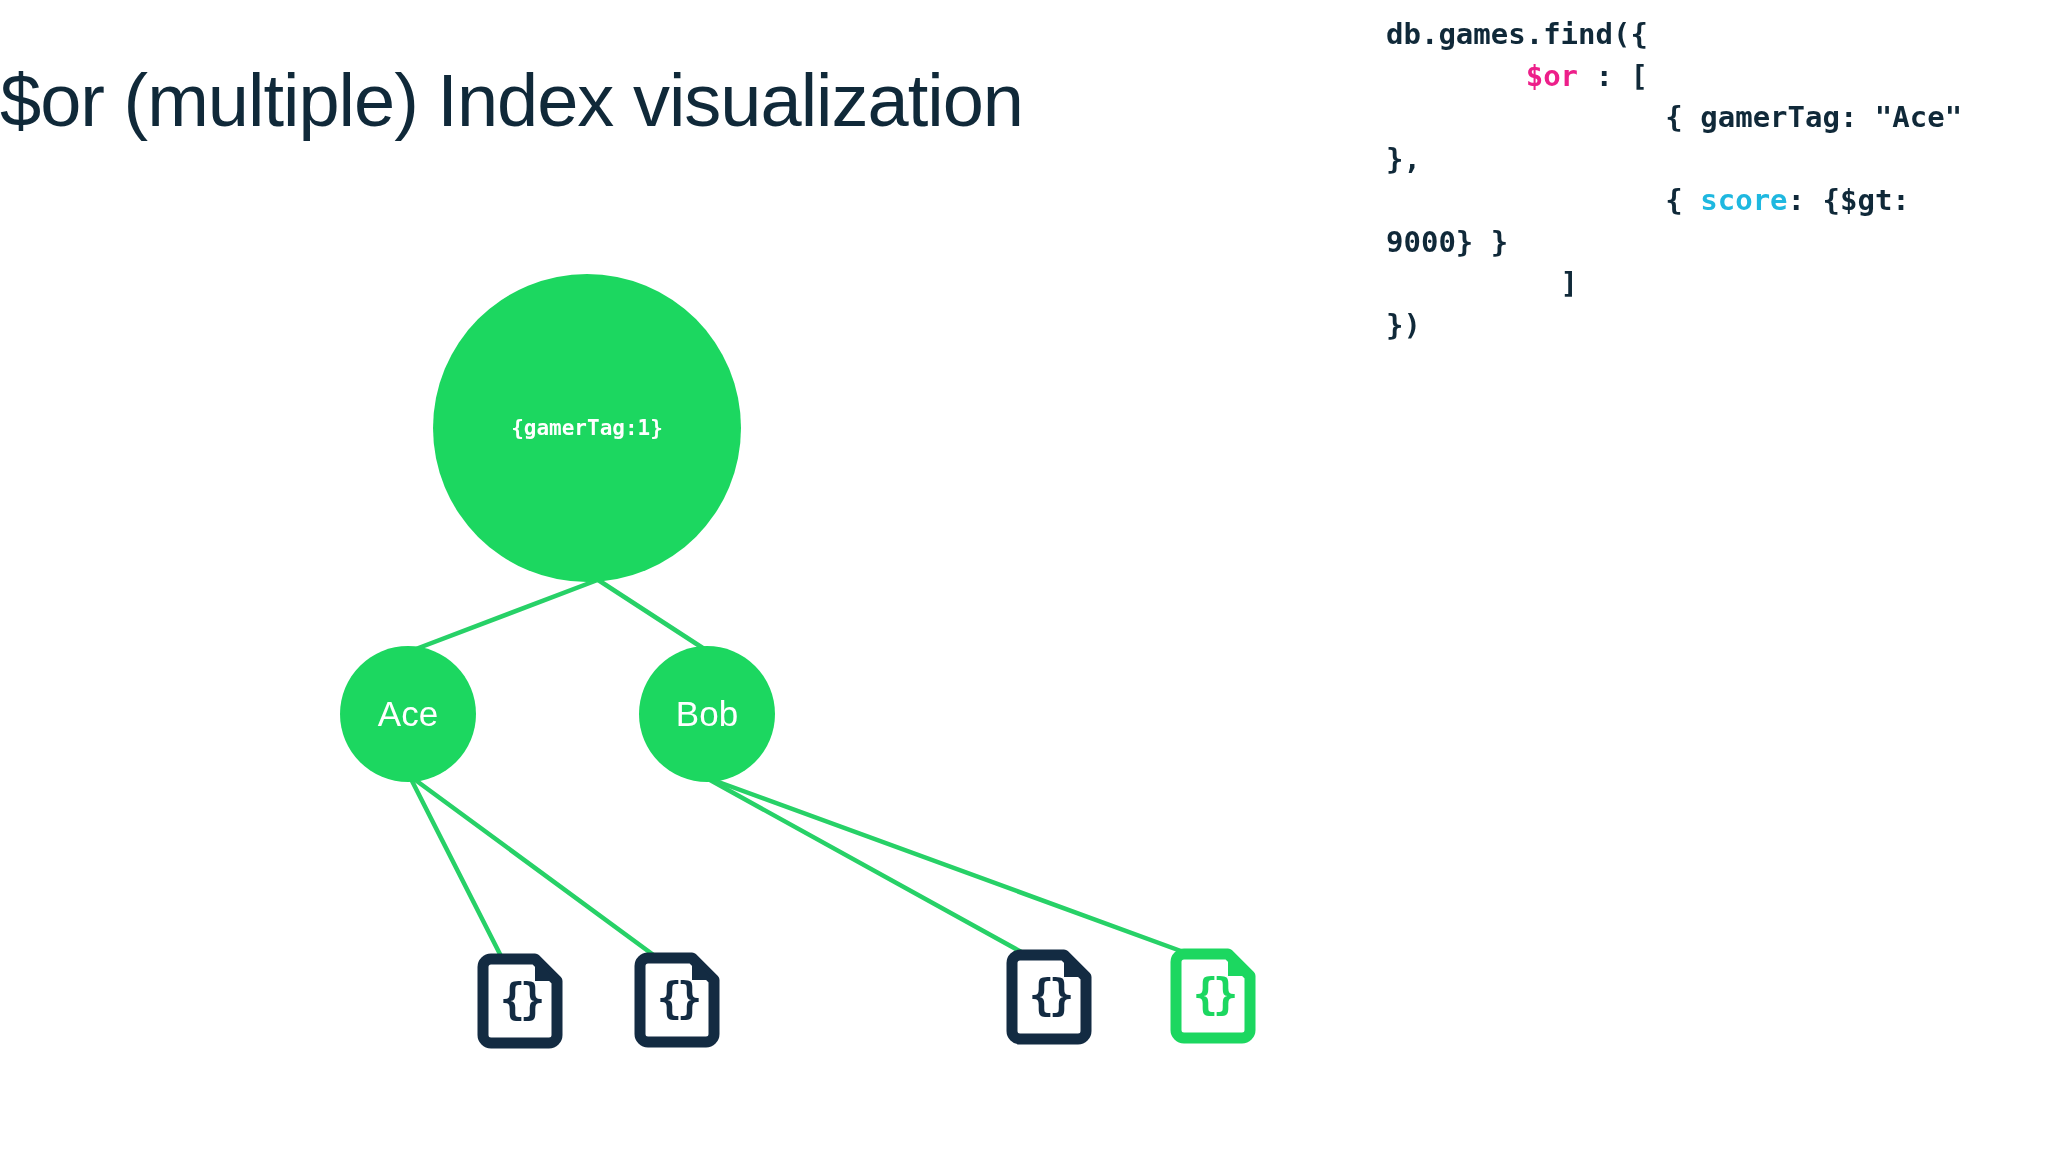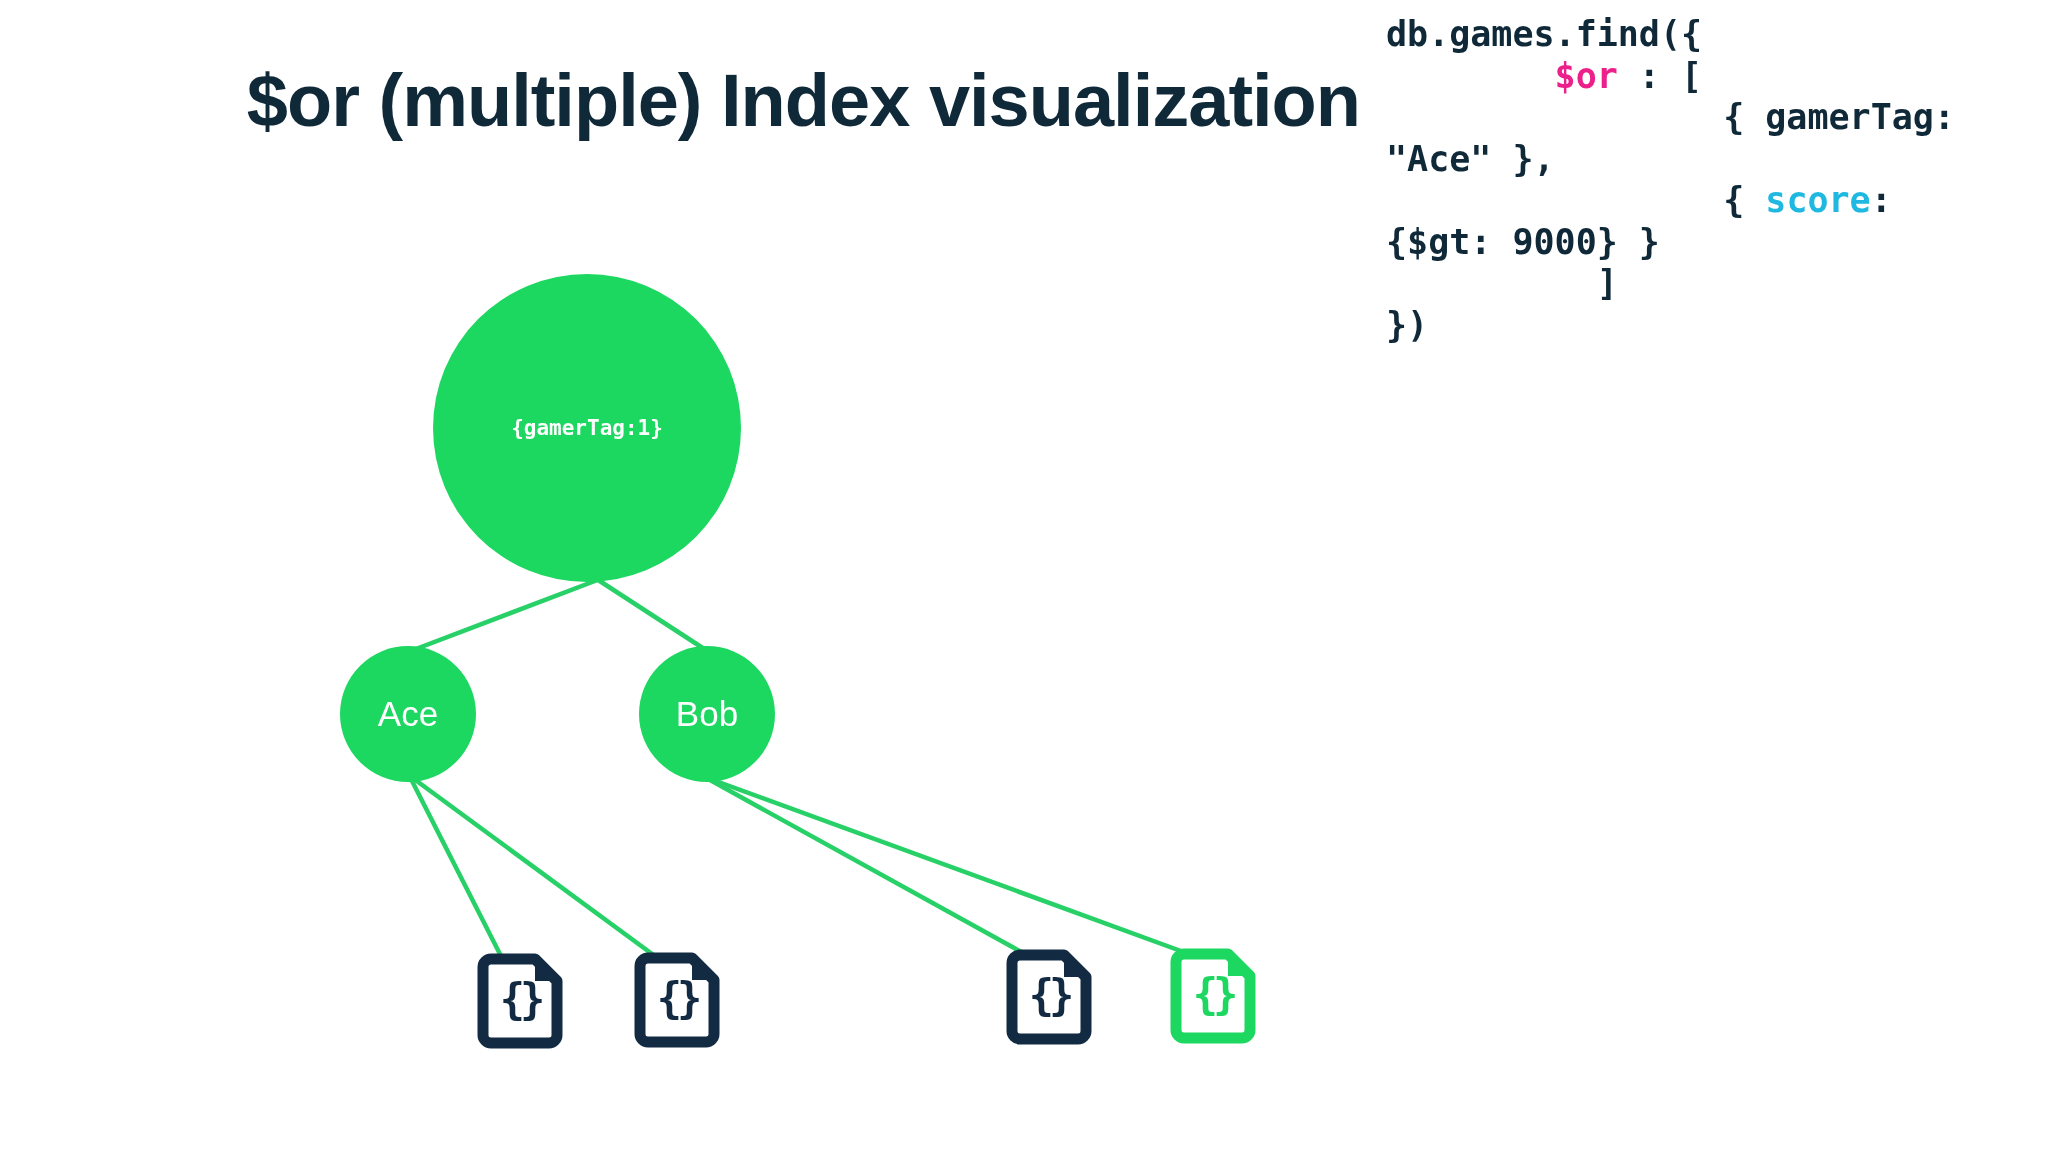--- a/index.html
+++ b/index.html
@@ -15,38 +15,37 @@
     font-family: "Liberation Sans", sans-serif;
   }
 
   
   #slide-title {
     position: absolute;
     left: 0px;
     top: 58px;
     width: 1360px;
     font-family: "Liberation Sans", sans-serif;
-    font-weight: bold;
+    font-weight: normal;
     font-size: 74px;
     line-height: 86px;
     letter-spacing: -1px;
     color: #102939;
     white-space: nowrap;
-    text-align: right;
   }
 
   
   #code-block {
     position: absolute;
     left: 1386px;
     top: 14px;
     width: 620px;
     font-family: "DejaVu Sans Mono", "Liberation Mono", monospace;
     font-weight: bold;
-    font-size: 35px;
+    font-size: 29px;
     line-height: 41.5px;
     color: #102939;
     white-space: pre-wrap;
     word-break: break-word;
   }
   #code-block .tok-or   { color: #ED1F8A; }
   #code-block .tok-score{ color: #1FB8E0; }
 
   
   #diagram {

